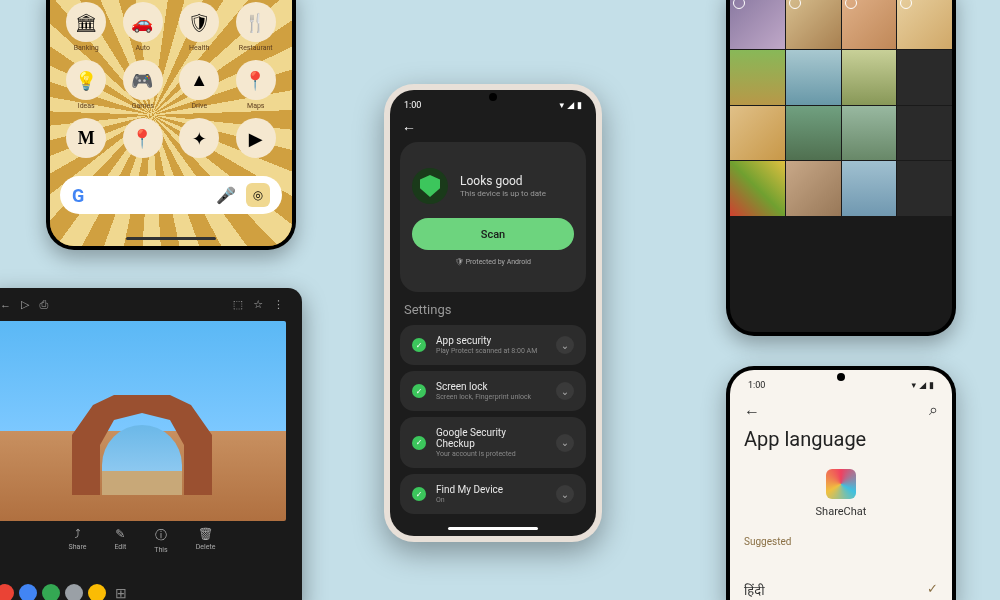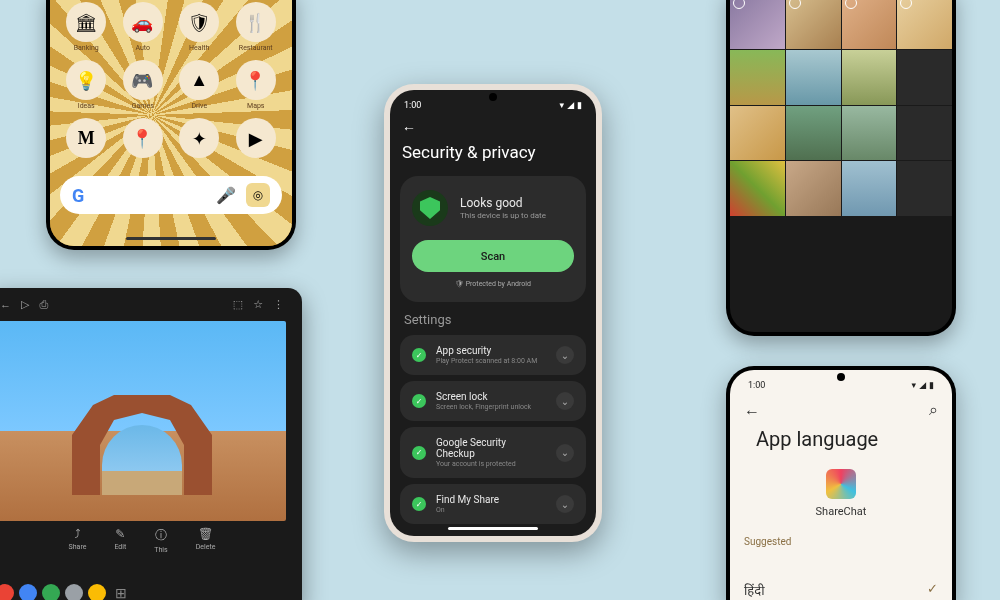--- a/index.html
+++ b/index.html
@@ -16,21 +16,21 @@
 .searchbar{position:absolute;bottom:32px;left:10px;right:10px;height:38px;background:#fff;border-radius:20px;display:flex;align-items:center;padding:0 12px;gap:10px}
 .home-ind{position:absolute;bottom:6px;left:50%;transform:translateX(-50%);width:90px;height:3px;background:#333;border-radius:2px}
 
 
 .phone2{position:absolute;left:384px;top:84px;width:218px;height:458px;background:#e8e0d8;border-radius:30px;padding:6px;box-shadow:0 10px 30px rgba(0,0,0,.35)}
 .phone2 .screen{background:#1c1c1c;border-radius:24px;height:100%;position:relative;overflow:hidden;padding:8px 10px}
 .statusbar{display:flex;justify-content:space-between;align-items:center;color:#fff;font-size:9px;padding:2px 4px}
 .statusbar .right{display:flex;gap:3px;align-items:center}
 .back-btn{color:#fff;font-size:14px;margin:6px 0 8px 2px}
 .sec-title{color:#fff;font-size:17px;font-weight:400;margin:4px 0 14px 2px}
-.status-card{background:#2c2c2c;border-radius:18px;padding:14px 12px;margin-bottom:8px}
+.status-card{background:#2c2c2c;border-radius:18px;padding:26px 12px;margin-bottom:8px}
 .status-top{display:flex;align-items:center;gap:12px;margin-bottom:14px}
 .shield{width:36px;height:36px;border-radius:50%;background:#1a3a1a;display:flex;align-items:center;justify-content:center}
 .shield-inner{width:20px;height:22px;background:#3cc65c;clip-path:polygon(50% 0,100% 20%,100% 60%,50% 100%,0 60%,0 20%)}
 .status-txt{color:#e8e8e8;font-size:12px}
 .status-sub{color:#999;font-size:8px;margin-top:1px}
 .scan-btn{background:#6dd47e;color:#1a1a1a;border-radius:20px;height:32px;display:flex;align-items:center;justify-content:center;font-size:11px;font-weight:500;margin-bottom:8px}
 .protected{color:#aaa;font-size:7px;text-align:center}
 .settings-label{color:#999;font-size:13px;margin:10px 0 8px 4px}
 .setting-item{background:#2c2c2c;border-radius:14px;padding:10px 12px;margin-bottom:6px;display:flex;align-items:center;gap:10px}
 .check{width:14px;height:14px;border-radius:50%;background:#3cc65c;display:flex;align-items:center;justify-content:center;color:#fff;font-size:8px;flex-shrink:0}
@@ -59,21 +59,21 @@
 .tab-tools div{display:flex;flex-direction:column;align-items:center;gap:2px}
 .tab-tools .ico{font-size:12px}
 .taskbar{position:absolute;bottom:6px;left:6px;display:flex;gap:5px;align-items:center}
 .taskbar .dot{width:18px;height:18px;border-radius:50%}
 
 
 .phone3{position:absolute;right:44px;top:366px;width:230px;height:240px;background:#000;border-radius:28px 28px 0 0;padding:4px 4px 0;box-shadow:0 8px 24px rgba(0,0,0,.3)}
 .phone3 .screen{background:#f8f4ee;border-radius:24px 24px 0 0;height:100%;padding:8px 14px;position:relative}
 .phone3 .statusbar{color:#222}
 .phone3 .topbar{display:flex;justify-content:space-between;color:#333;font-size:16px;margin:8px 0}
-.lang-title{font-size:20px;color:#222;margin:8px 12px 18px}
+.lang-title{font-size:20px;color:#222;margin:8px 0 18px}
 .app-preview{display:flex;flex-direction:column;align-items:center;gap:6px;margin-bottom:18px}
 .app-preview .logo{width:30px;height:30px;border-radius:6px;background:conic-gradient(#f04060,#40c0e0,#f0c040,#f04060)}
 .app-preview .name{font-size:11px;color:#333}
 .suggested{font-size:10px;color:#8a7045;margin-bottom:26px}
 .lang-item{display:flex;justify-content:space-between;align-items:flex-start;font-size:13px;color:#333;padding:8px 0}
 .lang-item .chk{color:#8a7045}
 .camera-notch{position:absolute;top:3px;left:50%;transform:translateX(-50%);width:8px;height:8px;background:#000;border-radius:50%}
 </style>
 </head>
 <body>
@@ -142,21 +142,20 @@
   <div class="camera-notch"></div>
   <div class="statusbar">
    <span>1:00</span>
    <div class="right">
           <span>▾</span>
           <span>◢</span>
           <span>▮</span>
         </div>
   </div>
   <div class="back-btn">←</div>
-  <div class="sec-title">Security &amp; privacy</div>
   <div class="status-card">
    <div class="status-top">
     <div class="shield">
             <div class="shield-inner"></div>
           </div>
     <div>
      <div class="status-txt">Looks good</div>
      <div class="status-sub">This device is up to date</div>
     </div>
    </div>
@@ -184,21 +183,21 @@
    <div class="check">✓</div>
    <div class="setting-txt">
           <div class="setting-ttl">Google Security Checkup</div>
           <div class="setting-sub">Your account is protected</div>
         </div>
    <div class="chev">⌄</div>
   </div>
   <div class="setting-item">
    <div class="check">✓</div>
    <div class="setting-txt">
-          <div class="setting-ttl">Find My Share</div>
+          <div class="setting-ttl">Find My Device</div>
           <div class="setting-sub">On</div>
         </div>
    <div class="chev">⌄</div>
   </div>
   <div class="home-ind"></div>
  </div>
 </div>
 
 <div class="photos">
  <div class="screen">

